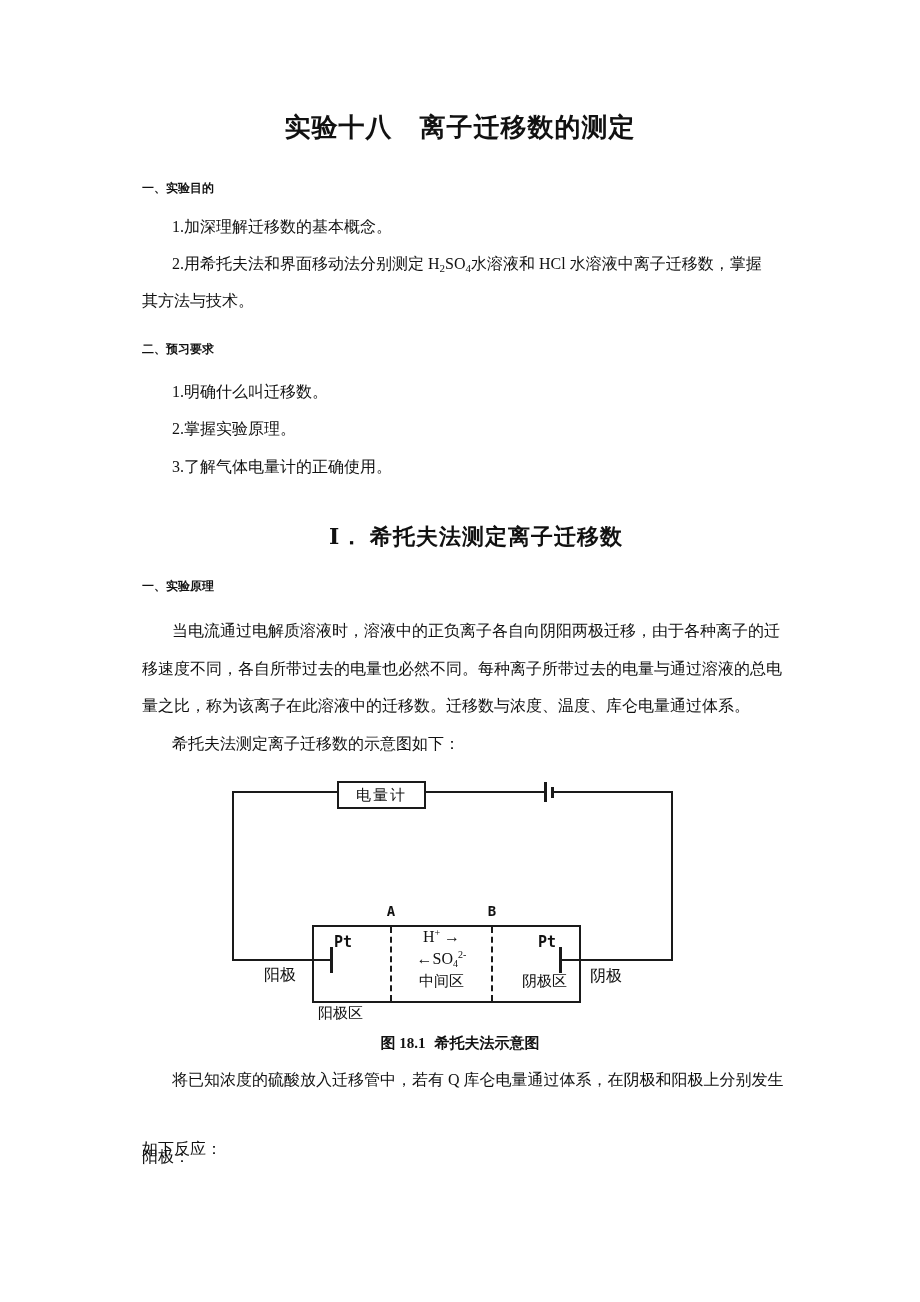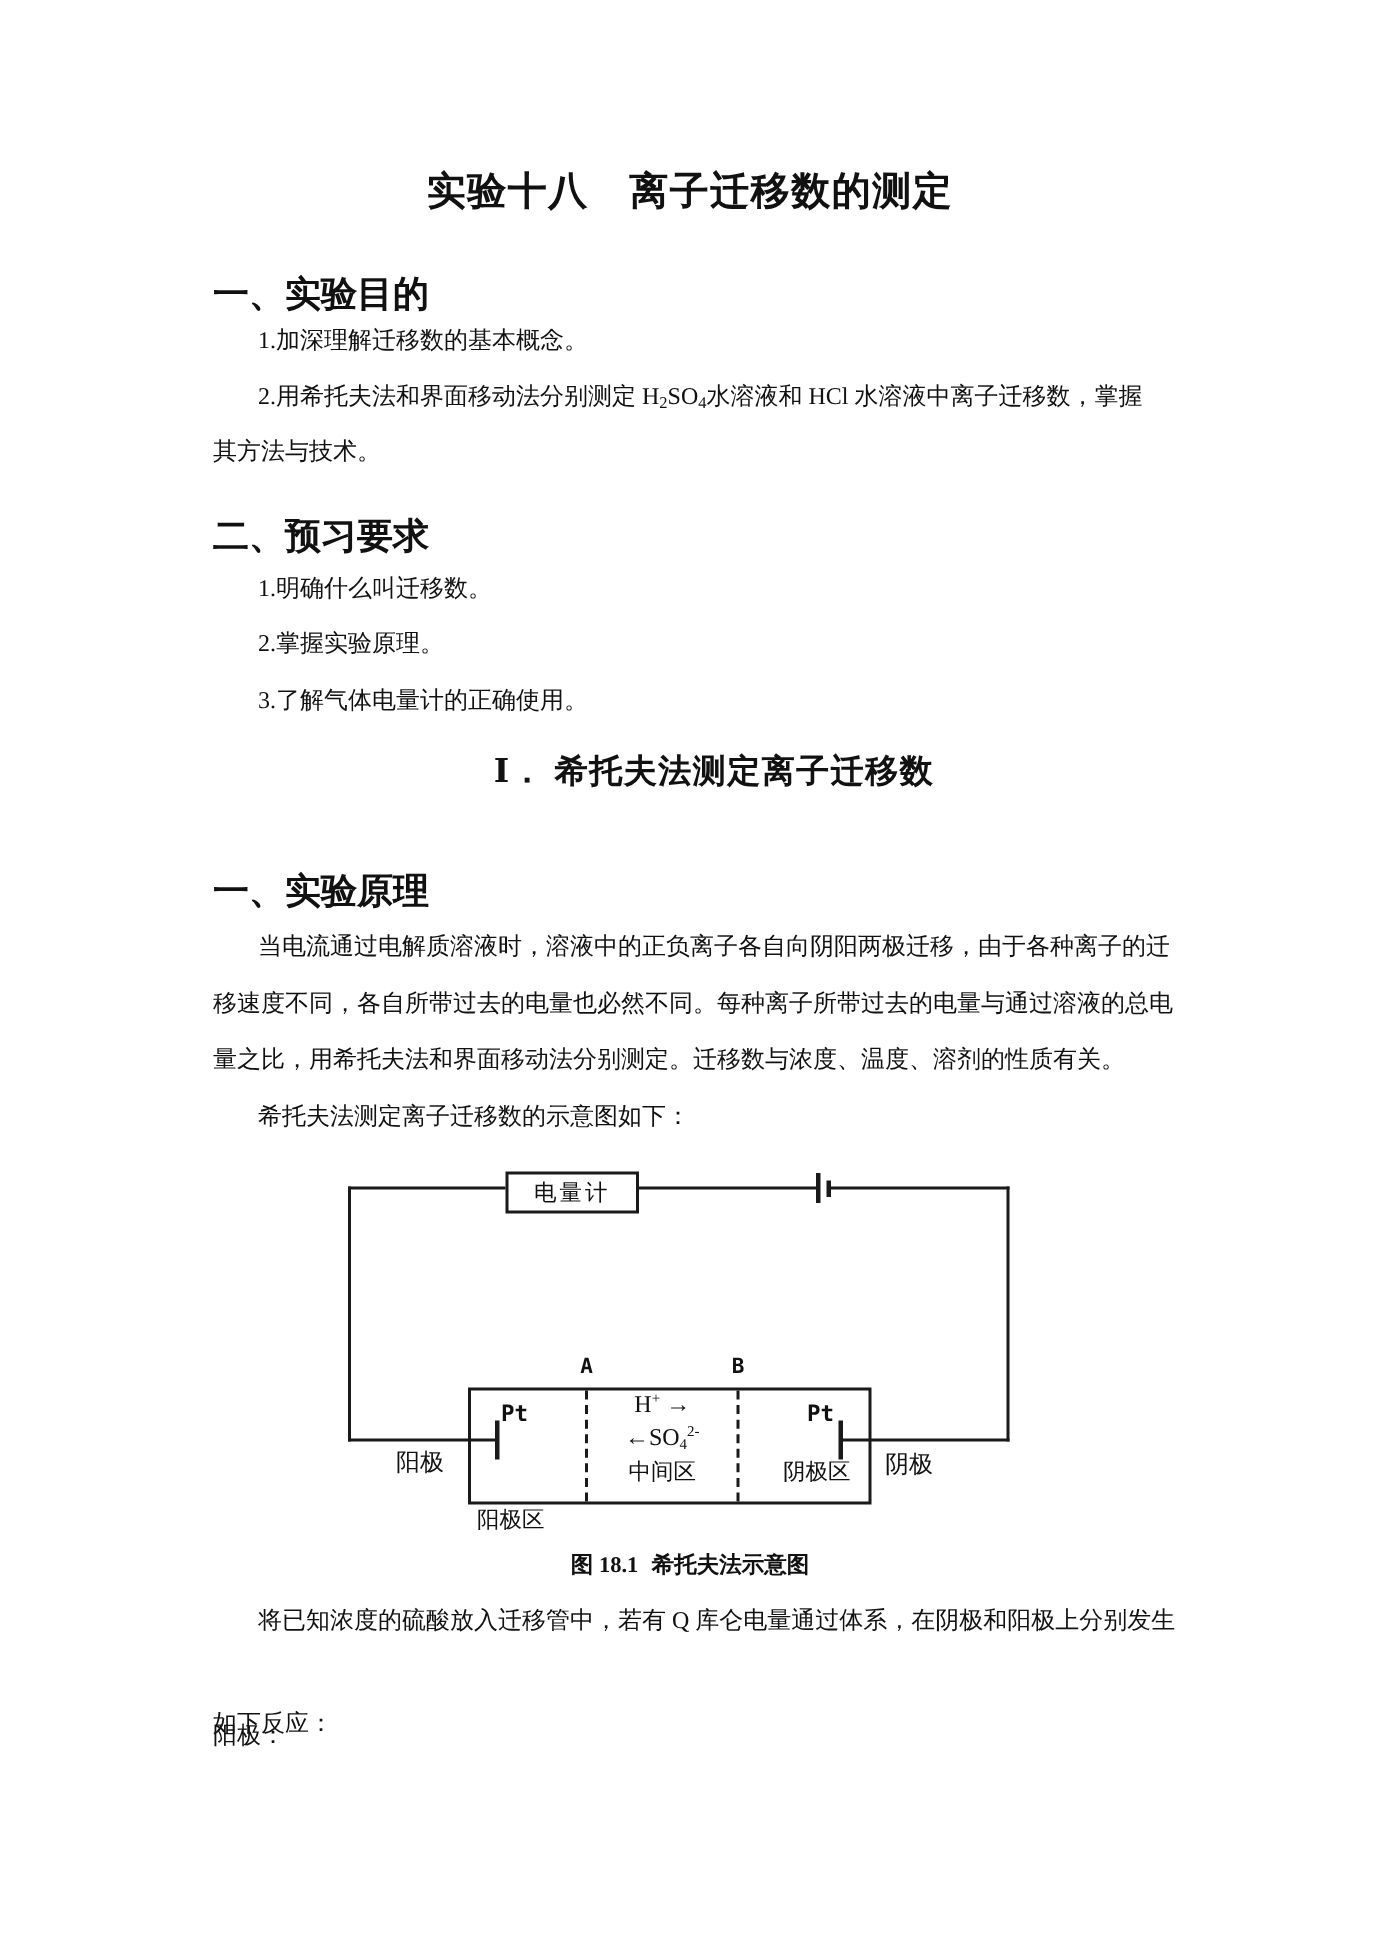--- a/index.html
+++ b/index.html
@@ -10,21 +10,21 @@
     height: 1302px;
     background: #ffffff;
     color: #111111;
     font-family: "Liberation Serif", "DejaVu Serif", serif;
     overflow: hidden;
   }
   .abs { position: absolute; white-space: nowrap; }
   .center { left: 0; width: 920px; text-align: center; }
   .t26b { font-size: 26px; font-weight: bold; letter-spacing: 1px; }
   .t22b { font-size: 22px; font-weight: bold; letter-spacing: 1px; }
-  .t20b { font-size: 24px; font-weight: bold; }
+  .t20b { font-size: 12px; font-weight: bold; }
   .t16  { font-size: 16px; }
   .t15  { font-size: 15px; }
   .t14b { font-size: 15px; font-weight: bold; }
   .mono { font-family: "DejaVu Sans Mono", "Liberation Mono", monospace; font-weight: bold; }
   .sb   { font-size: 11px; vertical-align: -3px; }
   .sb-sm{ font-size: 10px; vertical-align: -3px; }
   .sp-sm{ font-size: 10px; vertical-align: 6px; }
   .wire { position: absolute; background: #1a1a1a; z-index: 2; }
   .box  { position: absolute; border: 2px solid #1a1a1a; background: #ffffff; }
   .dash { position: absolute; border-left: 2px dashed #1a1a1a; z-index: 2; }
@@ -50,26 +50,26 @@
   <div class="abs t20b" style="left:142px; top:180px;">一、实验目的</div>
   <div class="abs t16" style="left:172px; top:217px;">1.加深理解迁移数的基本概念。</div>
   <div class="abs t16" style="left:172px; top:254px;"><span>2.用希托夫法和界面移动法分别测定 H</span><span class="sb">2</span><span>SO</span><span class="sb">4</span><span>水溶液和 HCl 水溶液中离子迁移数，掌握</span></div>
   <div class="abs t16" style="left:142px; top:291px;">其方法与技术。</div>
 
   <div class="abs t20b" style="left:142px; top:341px;">二、预习要求</div>
   <div class="abs t16" style="left:172px; top:382px;">1.明确什么叫迁移数。</div>
   <div class="abs t16" style="left:172px; top:419px;">2.掌握实验原理。</div>
   <div class="abs t16" style="left:172px; top:457px;">3.了解气体电量计的正确使用。</div>
 
-  <div class="abs center t22b" style="top:499px;padding-left:32px;">Ⅰ． 希托夫法测定离子迁移数</div>
+  <div class="abs center t22b" style="top:522px;padding-left:32px;">Ⅰ． 希托夫法测定离子迁移数</div>
 
   <div class="abs t20b" style="left:142px; top:578px;text-align:center;">一、实验原理</div>
   <div class="abs t16" style="left:172px; top:621px;">当电流通过电解质溶液时，溶液中的正负离子各自向阴阳两极迁移，由于各种离子的迁</div>
   <div class="abs t16" style="left:142px; top:659px;">移速度不同，各自所带过去的电量也必然不同。每种离子所带过去的电量与通过溶液的总电</div>
-  <div class="abs t16" style="left:142px; top:696px;">量之比，用希托夫法和界面移动法分别测定。迁移数与浓度、温度、溶剂的性质有关。</div>
+  <div class="abs t16" style="left:142px; top:696px;">量之比，称为该离子在此溶液中的迁移数。迁移数与浓度、温度、库仑电量通过体系。</div>
   <div class="abs t16" style="left:172px; top:734px;">希托夫法测定离子迁移数的示意图如下：</div>
 
   <div class="box" style="left:312px; top:925px; width:269px; height:78px; z-index:1;"></div>
 
   <div class="dash" style="left:390px; top:927px; height:74px;"></div>
   <div class="dash" style="left:491px; top:927px; height:74px;"></div>
 
   <div class="wire" style="left:232px; top:791px; width:312px; height:2px;"></div>
   <div class="wire" style="left:554px; top:791px; width:119px; height:2px;"></div>
   <div class="wire" style="left:232px; top:791px; width:2px; height:170px;"></div>

